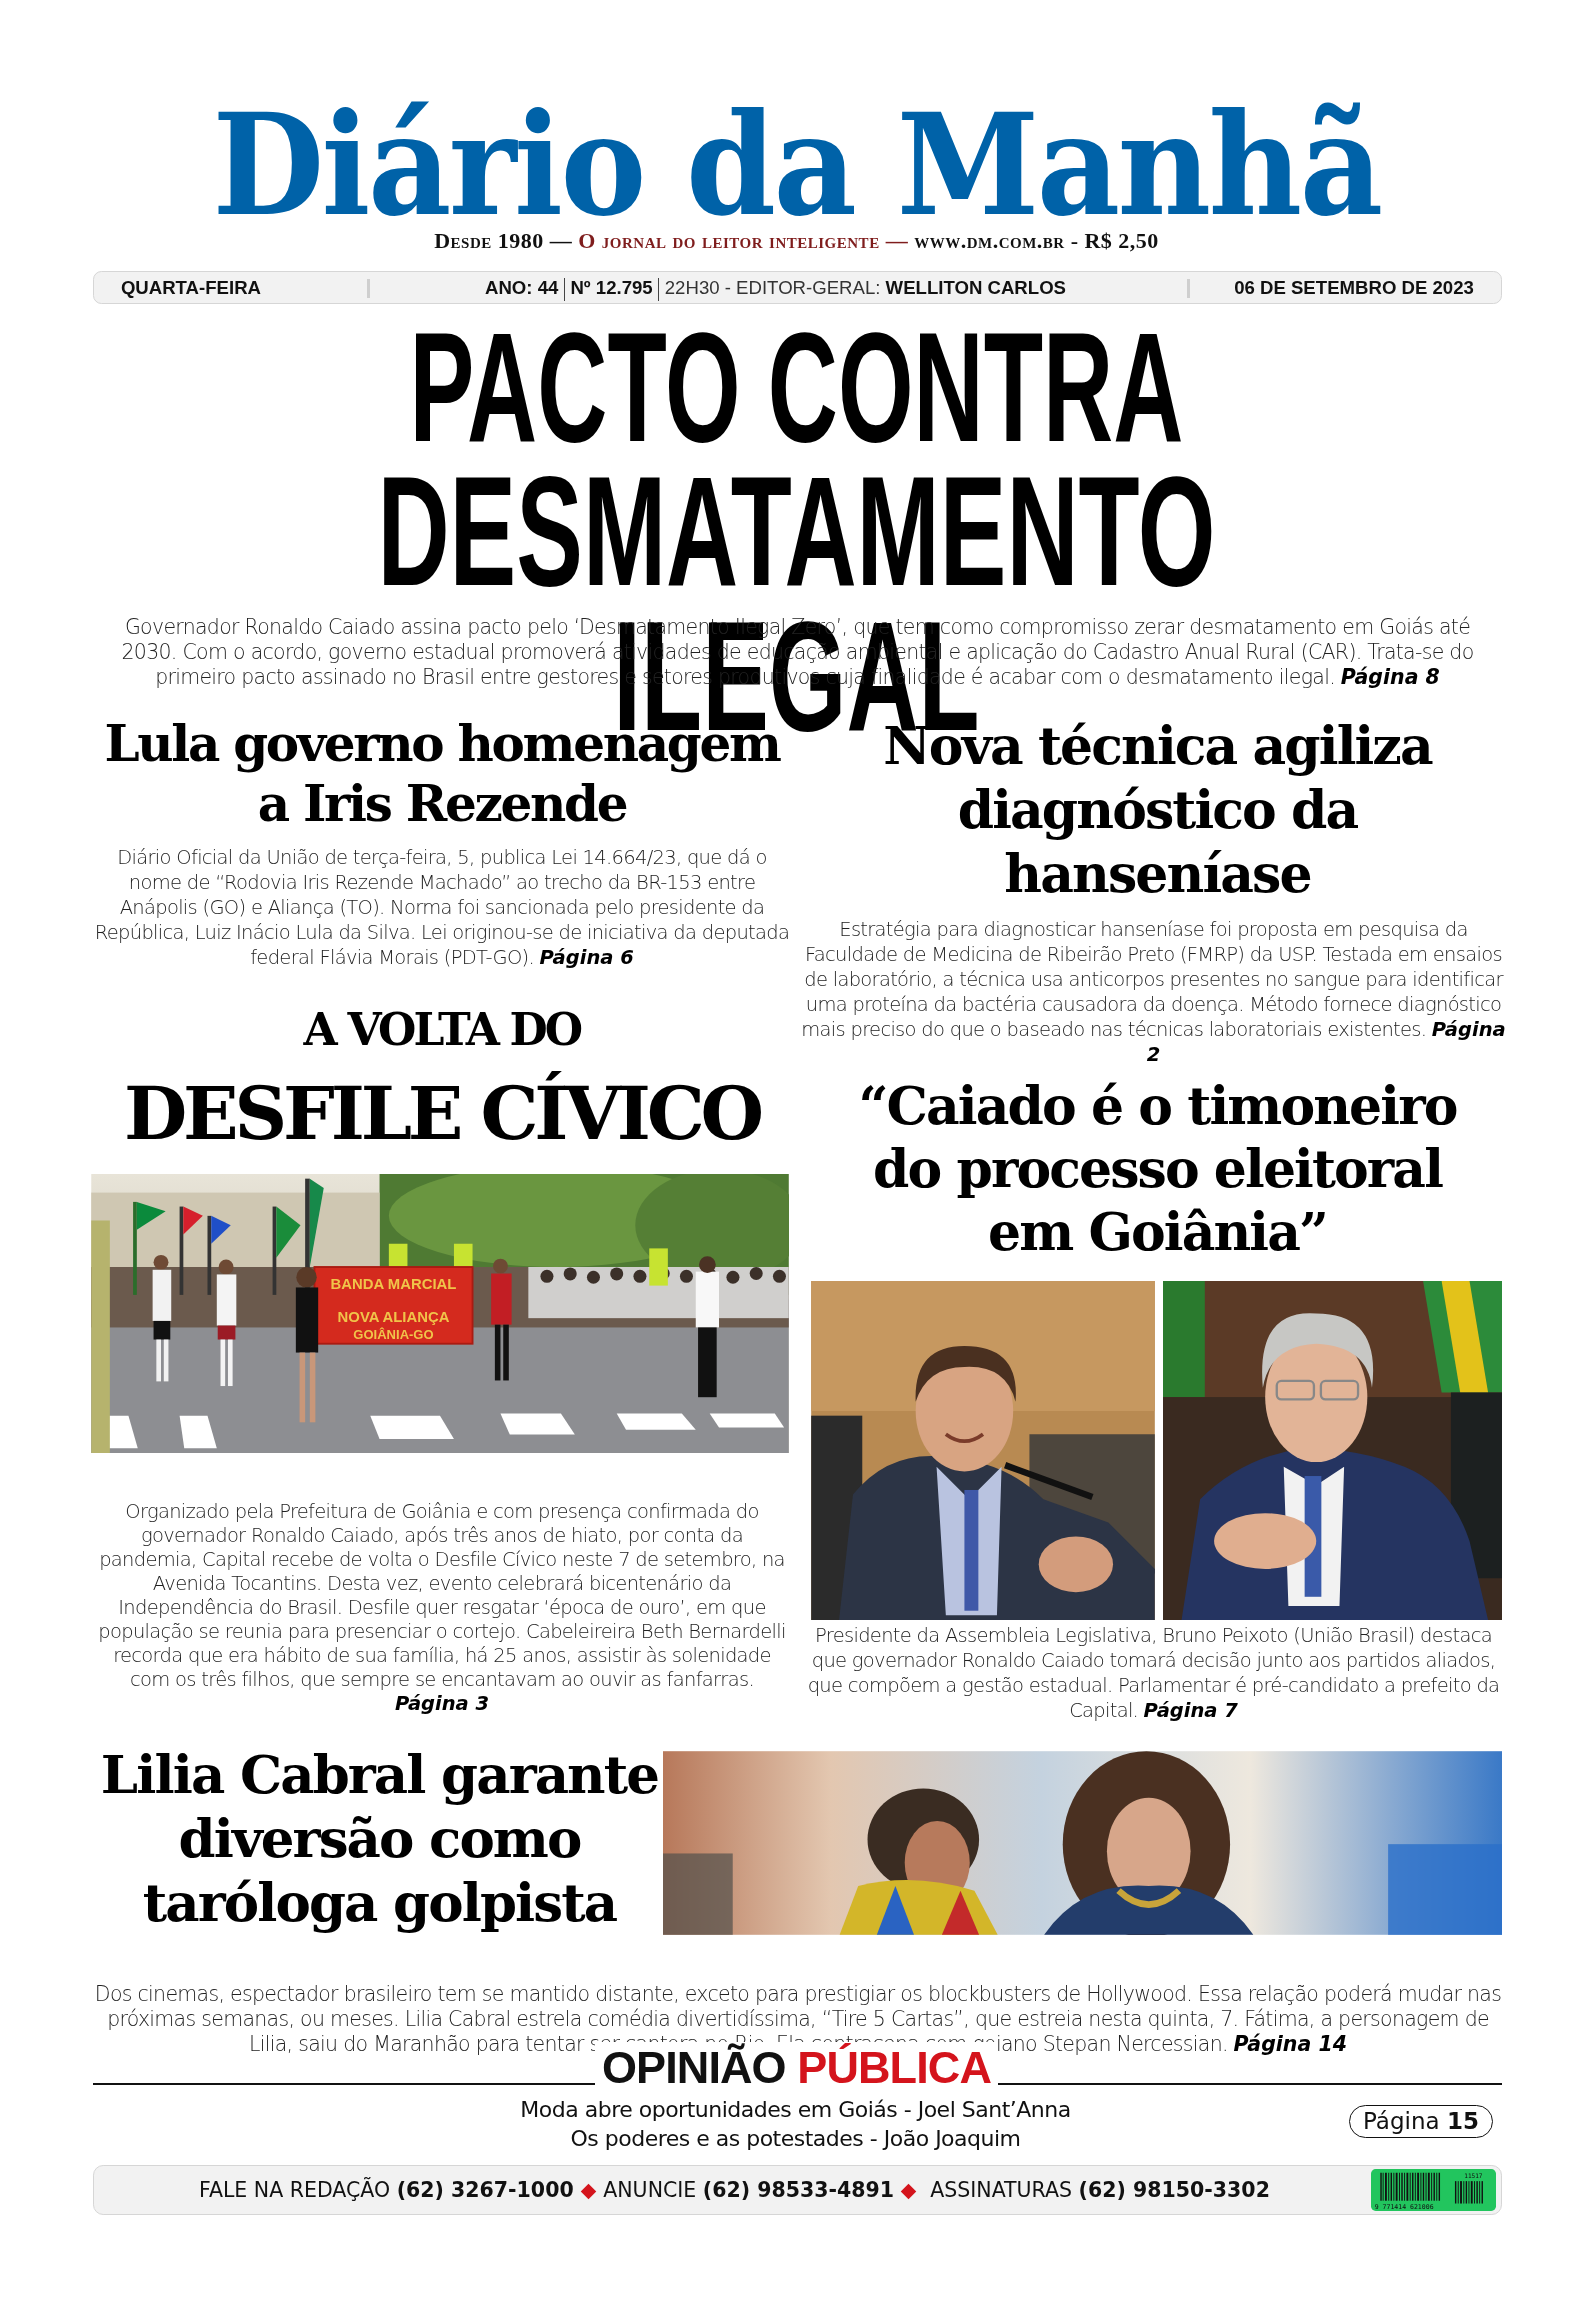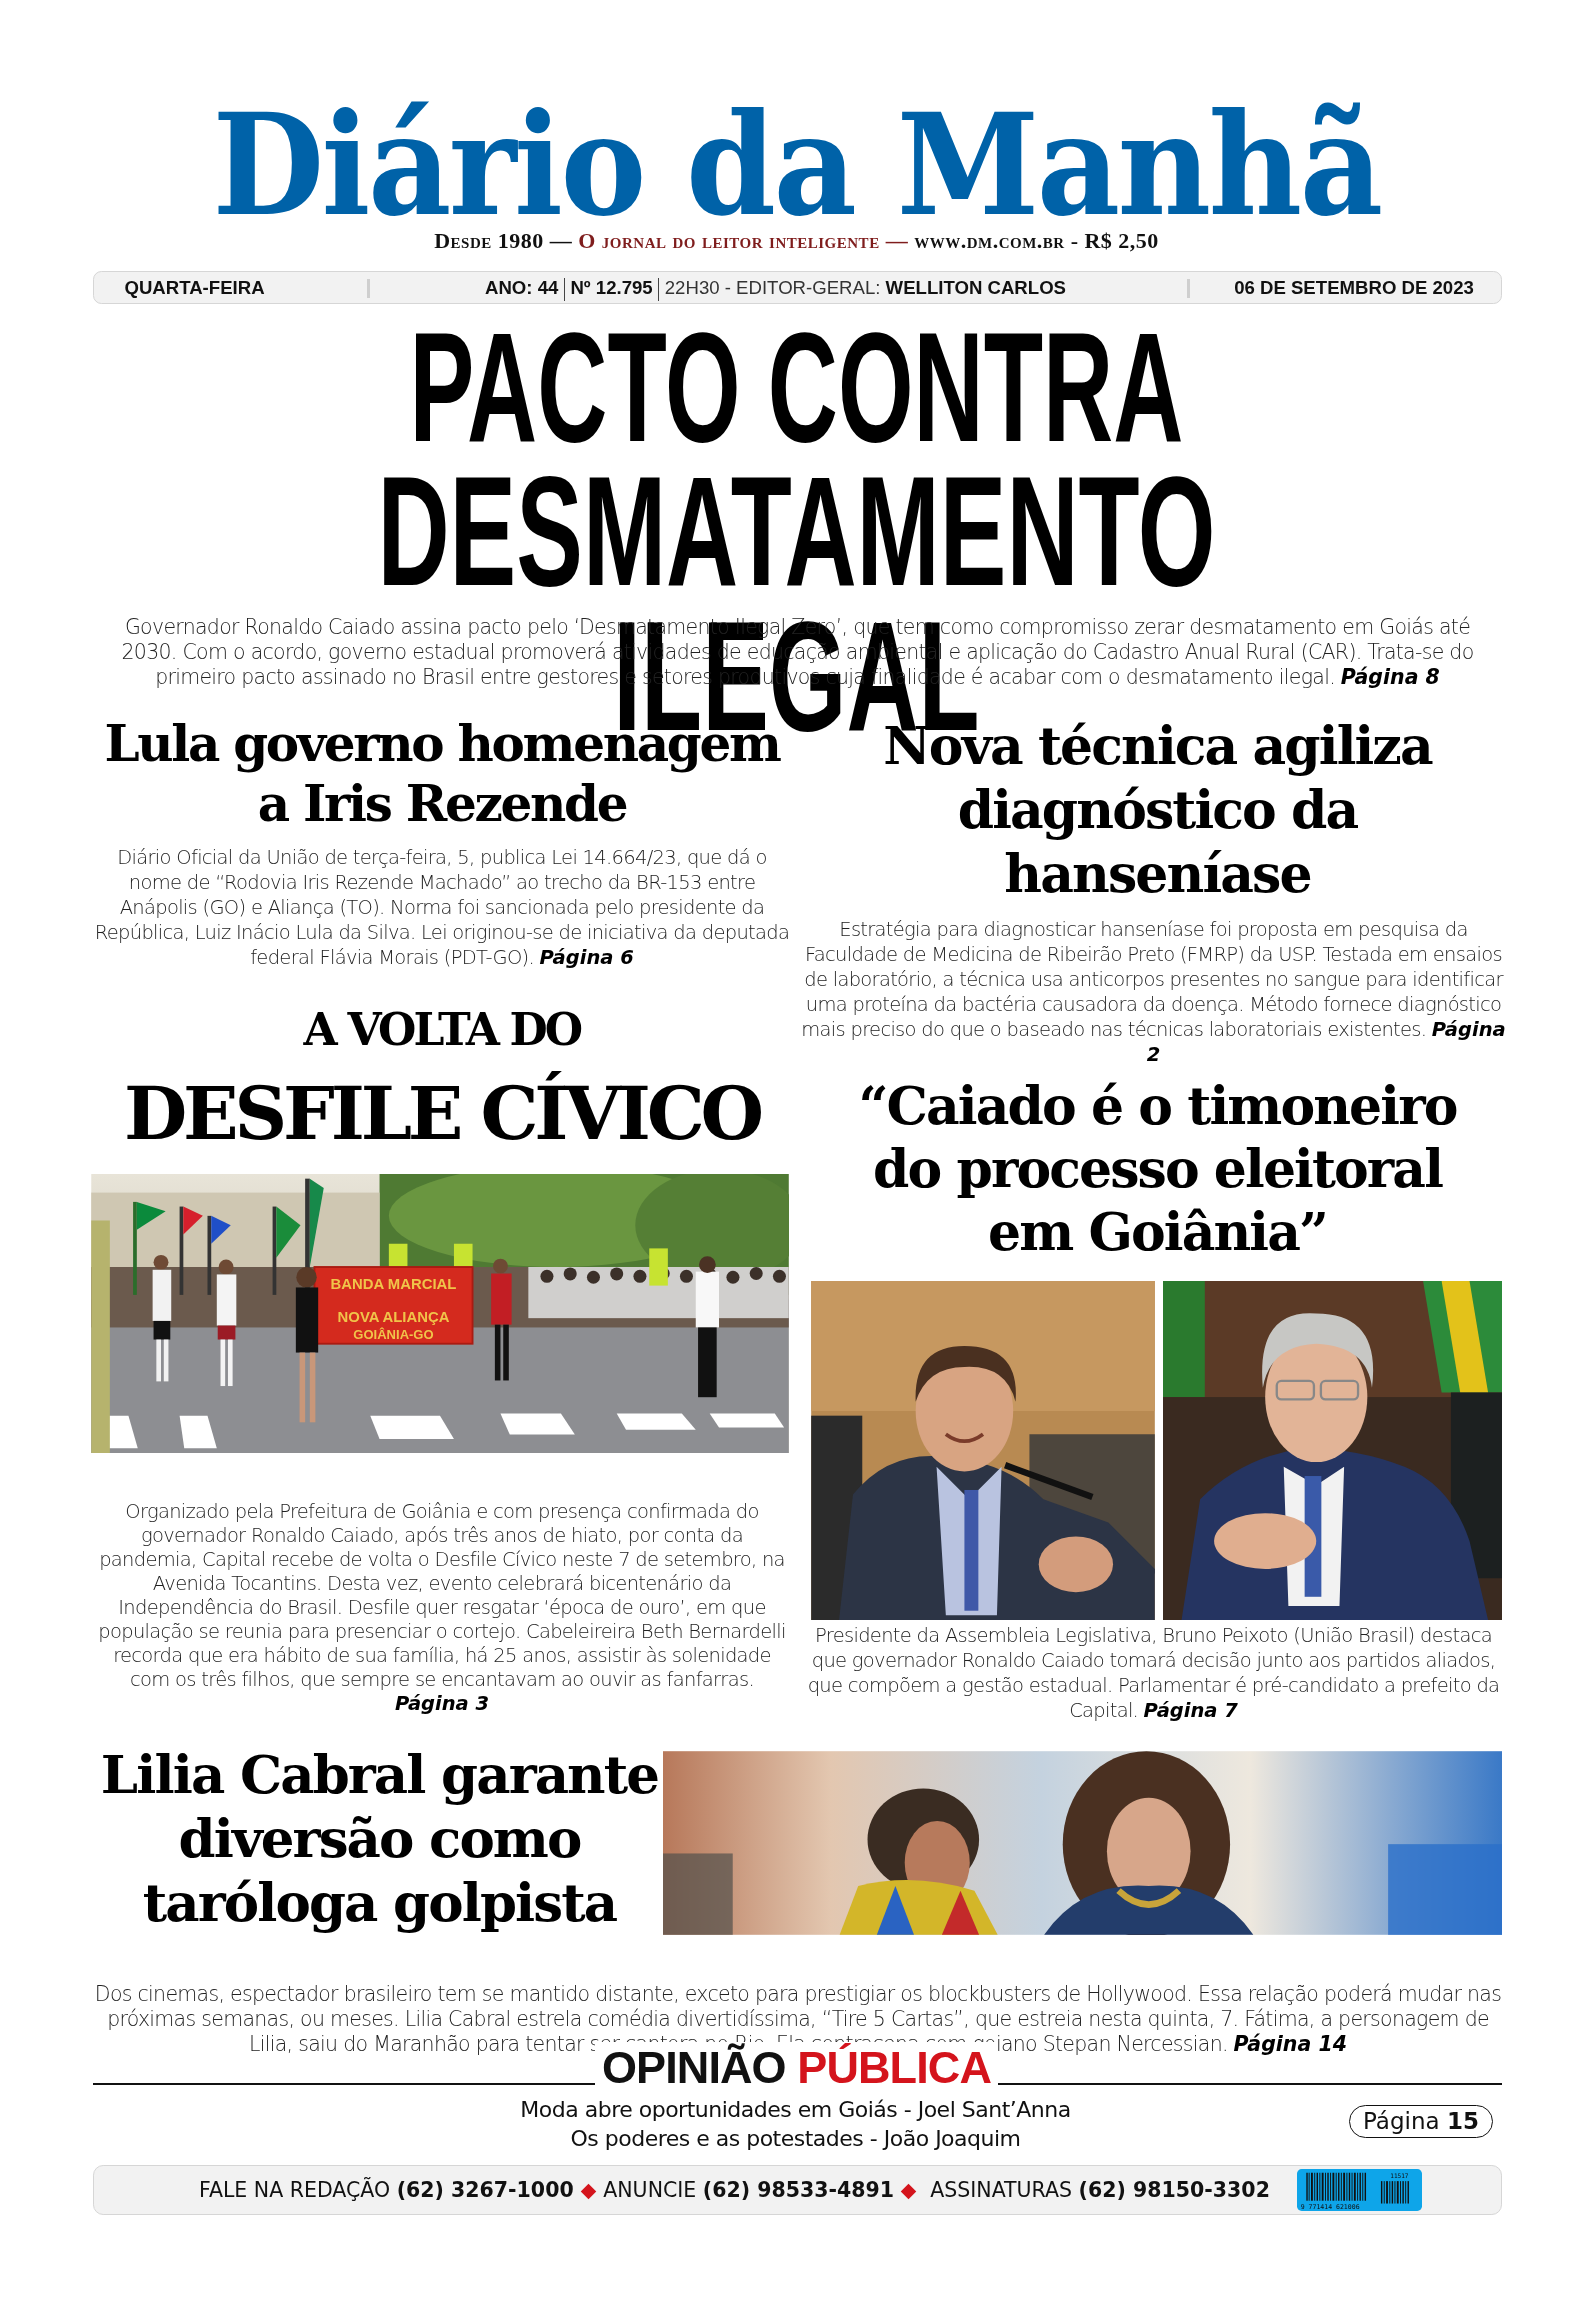--- a/index.html
+++ b/index.html
@@ -73,35 +73,35 @@
   }
 
   .footer {
     left: 93px; width: 1409px; top: 2165px; height: 50px;
     background: #f2f2f2; border: 0.9px solid #d6d6d6; border-radius: 10.2px;
     font-family: "DejaVu Sans", sans-serif; font-size: 20.5px; line-height: 48px;
   }
   .diamond { display: inline-block; width: 11px; height: 11px; background: #d4141c; transform: rotate(45deg); margin: 0 9.3px; vertical-align: middle; }
 
   .barcode {
-    left: 1297px; top: 2169px; width: 125px; height: 42px; background: #0ea5e9; border-radius: 4.7px;
+    left: 1371px; top: 2169px; width: 125px; height: 42px; background: #22c55e; border-radius: 4.7px;
   }
 </style>
 </head>
 <body>
 
 <div class="abs logo" style="color:#0062a8;">Diário da Manhã</div>
 <div class="abs tagline">
   <span>Desde 1980 —</span>
   <span class="red">O jornal do leitor inteligente —</span>
   <span>www.dm.com.br - R$ 2,50</span>
 </div>
 
 <div class="abs infobar">
-  <div class="seg bold" style="left:17px;width:167px;text-align:center;">QUARTA-FEIRA</div>
+  <div class="seg bold" style="left:0;width:167px;text-align:right;">QUARTA-FEIRA</div>
   <div class="vsep" style="left:273px;"></div>
   <div class="seg" style="left:391px;width:698px;">
     <span class="bold">ANO: 44</span><span class="pipe"></span><span class="bold">Nº 12.795</span><span class="pipe"></span><span class="thin">22H30</span>
     <span class="thin"> - </span>
     <span class="thin">EDITOR-GERAL:</span>
     <span class="bold">WELLITON CARLOS</span>
   </div>
   <div class="vsep" style="left:1093px;"></div>
   <div class="seg bold" style="left:1116px;width:288px;text-align:center;">06 DE SETEMBRO DE 2023</div>
 </div>

